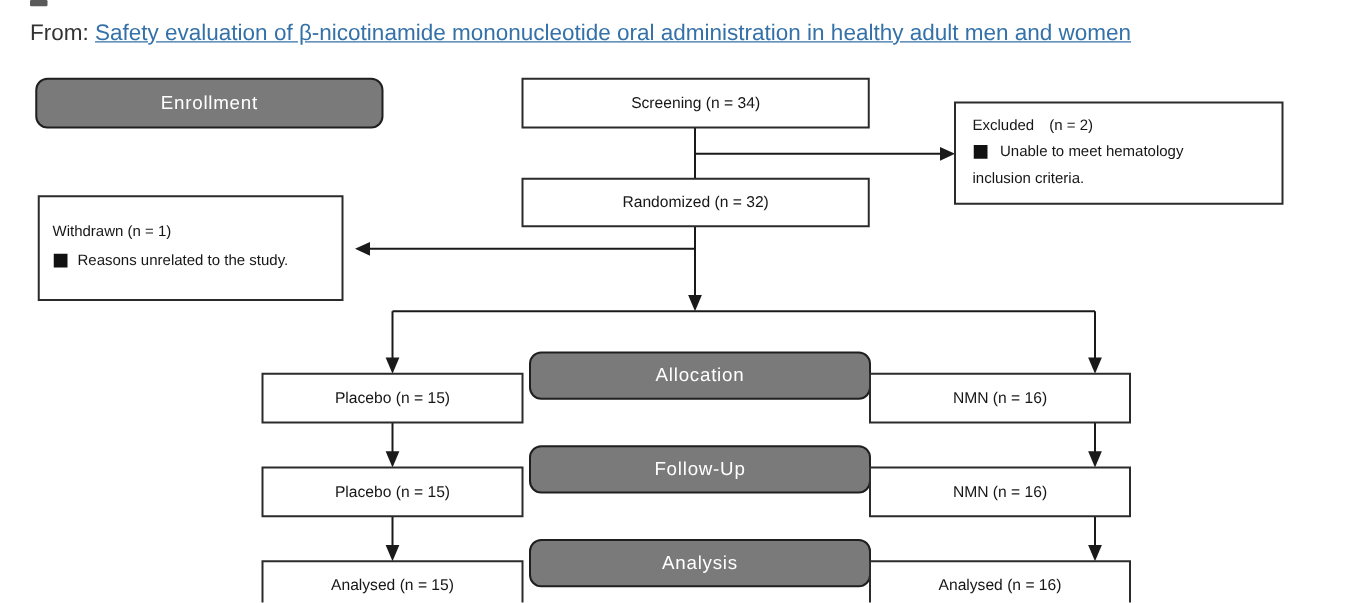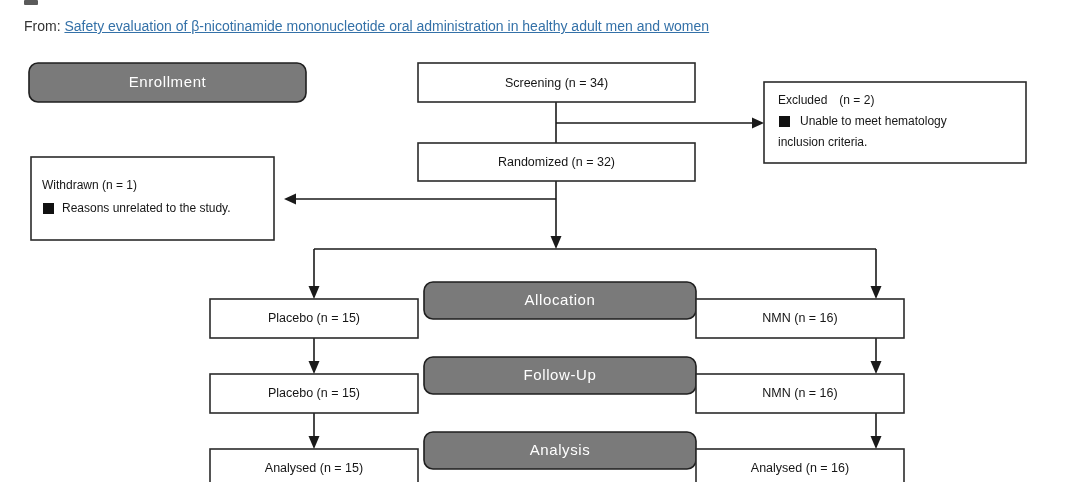--- a/index.html
+++ b/index.html
@@ -26,21 +26,21 @@
     height: 5px;
     background: #5a5a5a;
     border-radius: 1px;
   }
 
   
   #source-line {
     position: absolute;
     left: 24px;
     top: 18px;
-    font-size: 14px;
+    font-size: 18px;
     line-height: 16px;
     white-space: nowrap;
     color: #333333;
   }
   #source-line .from-label {
     color: #333333;
   }
   #source-line .source-link {
     color: #3471a8;
     text-decoration: underline;

